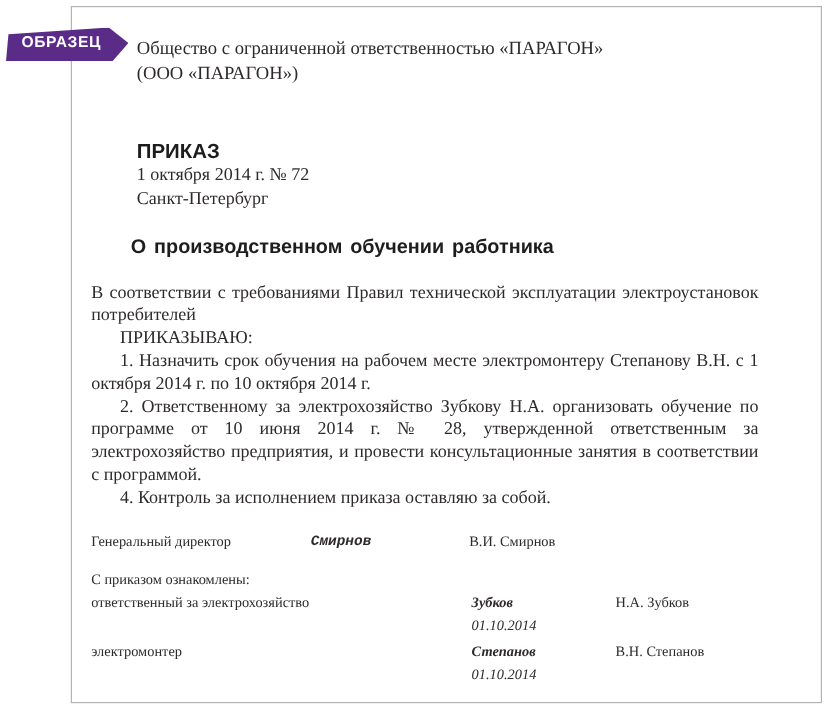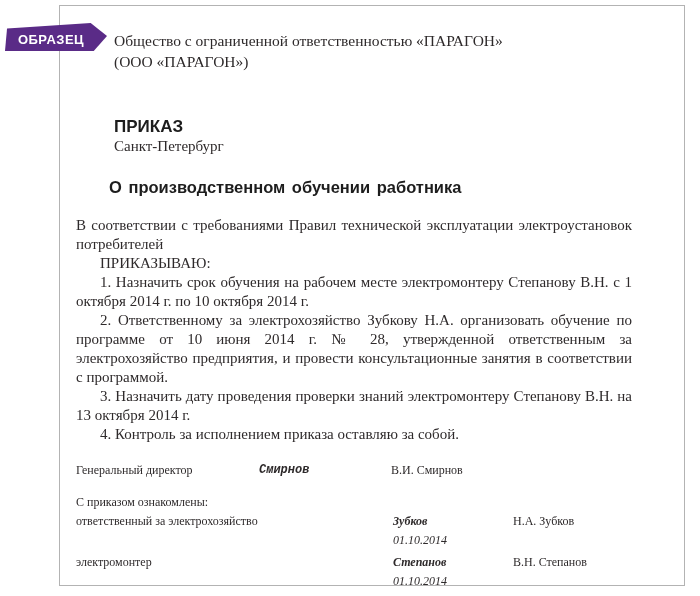--- a/index.html
+++ b/index.html
@@ -29,21 +29,21 @@
   .sample-badge {
     position: absolute;
     left: 5px;
     top: 23px;
     width: 102px;
     height: 28px;
     background: #5a2b87;
     clip-path: polygon(2% 20%, 84% 0%, 100% 46%, 87% 100%, 0% 100%);
     z-index: 3;
     display: flex;
-    align-items: center;
+    align-items: flex-start;
     justify-content: center;
   }
   .sample-badge span {
     font-family: "Liberation Sans", sans-serif;
     font-weight: bold;
     font-size: 13px;
     color: #ffffff;
     letter-spacing: 0.5px;
     padding: 4px 12px 0 2px;
   }
@@ -129,31 +129,31 @@
 
 <div class="doc-frame">
 
   <div class="company-block">
     <div>Общество с ограниченной ответственностью «ПАРАГОН»</div>
     <div>(ООО «ПАРАГОН»)</div>
   </div>
 
   <div class="order-head">
     <div class="doc-type">ПРИКАЗ</div>
+    <div class="date-line">1 октября 2014 г. № 72</div>
     <div class="city-line">Санкт-Петербург</div>
   </div>
 
   <div class="subject-line">О производственном обучении работника</div>
 
   <div class="body-block">
     <p class="para">В соответствии с требованиями Правил технической эксплуатации электроустановок потребителей</p>
     <p class="para indent">ПРИКАЗЫВАЮ:</p>
     <p class="para indent">1. Назначить срок обучения на рабочем месте электромонтеру Степанову В.Н. с 1 октября 2014 г. по 10 октября 2014 г.</p>
     <p class="para indent">2. Ответственному за электрохозяйство Зубкову Н.А. организовать обучение по программе от 10 июня 2014 г. № 28, утвержденной ответственным за электрохозяйство предприятия, и провести консультационные занятия в соответствии с программой.</p>
-    <p class="para indent">3. Назначить дату проведения проверки знаний электромонтеру Степанову В.Н. на 13 октября 2014 г.</p>
     <p class="para indent">4. Контроль за исполнением приказа оставляю за собой.</p>
   </div>
 
   <div class="sig-section">
 
     <div class="sig-row director-row">
       <span class="pos">Генеральный директор</span>
       <span class="sig">Смирнов</span>
       <span class="name">В.И. Смирнов</span>
     </div>

